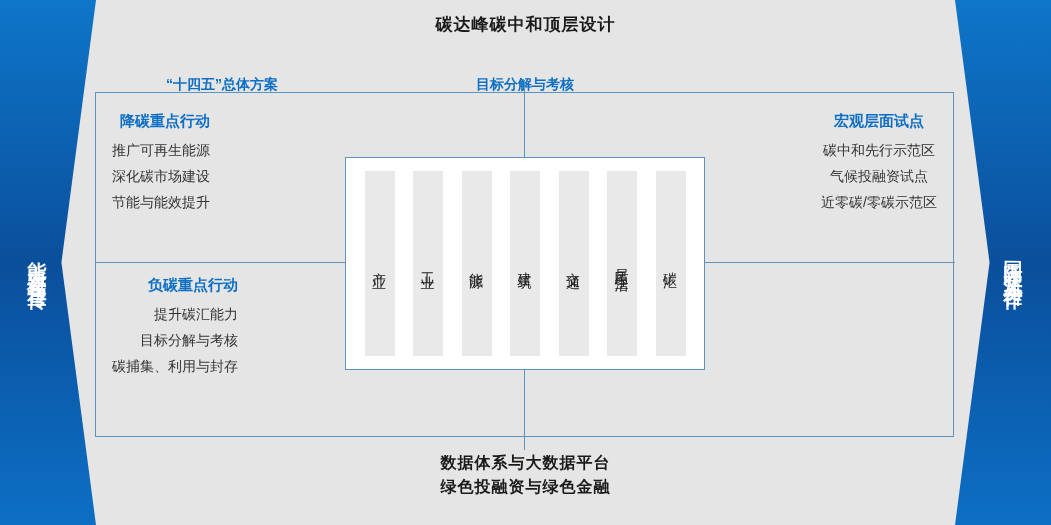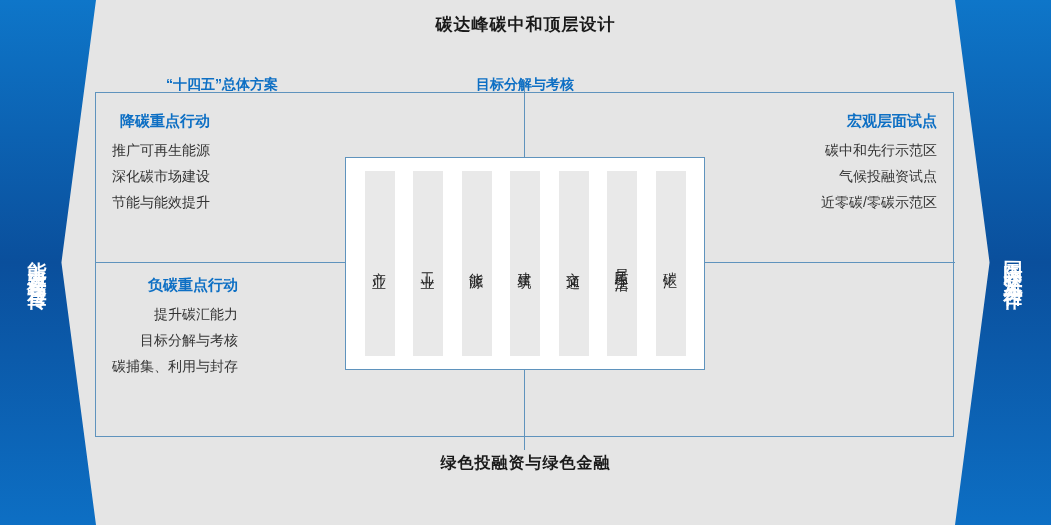--- a/index.html
+++ b/index.html
@@ -40,21 +40,21 @@
     display:flex; align-items:center; justify-content:space-evenly; }
   .pillar { width:30px; height:185px; background:#e9e9e9;
     display:flex; align-items:center; justify-content:center; }
   .pillar span { writing-mode:vertical-rl; font-size:14px; color:#222;
     letter-spacing:3px; line-height:1; }
 
   .text-block { position:absolute; font-size:14px; color:#333; }
   .section-title { font-size:15px; font-weight:bold; color:#0d6fc4; margin-bottom:12px; }
   .section-item { margin-bottom:12px; line-height:14px; }
   .left-block  { left:112px; text-align:right; }
-  .right-block { right:114px; text-align:right; }
+  .right-block { right:114px; text-align:center; }
   .block-top    { top:112px; }
   .block-bottom { top:276px; }
 
   .bottom-text { position:absolute; left:0; top:451px; width:100%; text-align:center;
     font-weight:bold; font-size:16px; color:#1a1a1a; line-height:24px; letter-spacing:1px; }
 </style>
 </head>
 <body>
 
 <div class="stage">
@@ -117,16 +117,17 @@
       </div>
     <div class="pillar">
         <span>居民生活</span>
       </div>
     <div class="pillar">
         <span>碳汇</span>
       </div>
   </div>
 
   <div class="bottom-text">
+    <div>数据体系与大数据平台</div>
     <div>绿色投融资与绿色金融</div>
   </div>
 
 </div>
 
 </body></html>

